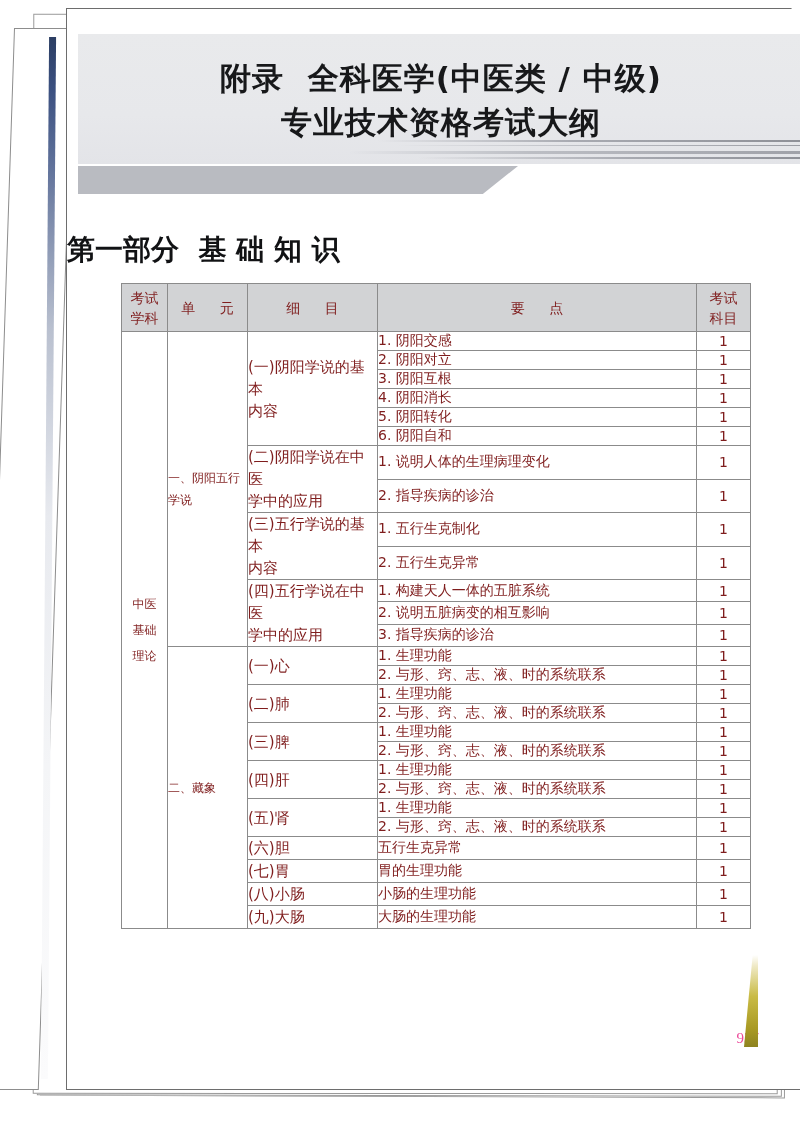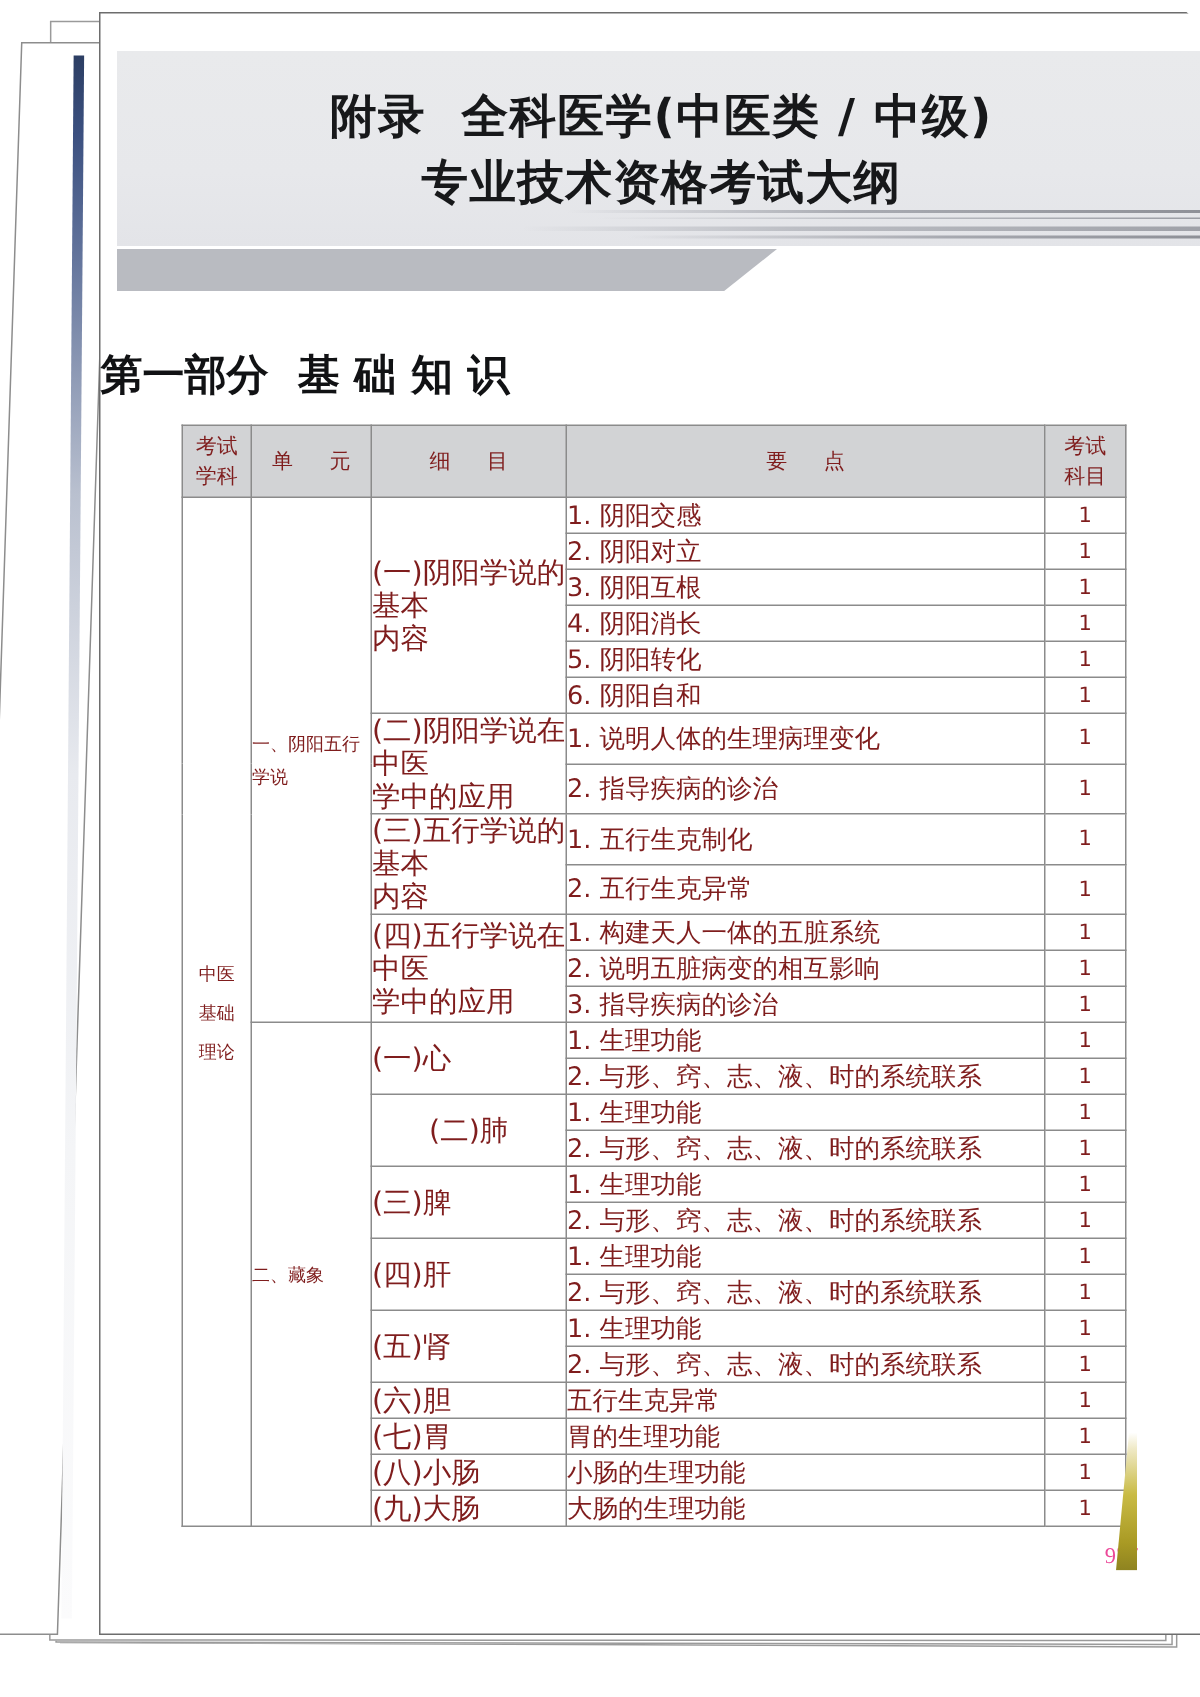--- a/index.html
+++ b/index.html
@@ -164,27 +164,27 @@
     line-height: 26px;
     white-space: pre-line;
   }
   td.c-unit {
     font-size: 12px;
     line-height: 22px;
     padding: 4px 9px;
     vertical-align: top;
   }
   td.c-item {
-    font-size: 19px;
+    font-size: 15px;
     line-height: 22px;
     padding: 5px 9px;
     vertical-align: middle;
   }
   td.c-point {
-    font-size: 17px;
+    font-size: 14px;
     padding: 4px 10px;
     height: 16px;
   }
   td.c-subj {
     text-align: center;
     font-size: 14px;
   }
 
   
   .pageno {
@@ -312,21 +312,21 @@
               <td class="c-unit" rowspan="14" style="white-space: pre-line; vertical-align: middle;">二、藏象</td>
               <td class="c-item" rowspan="2" style="white-space: pre-line;">(一)心</td>
               <td class="c-point">1. 生理功能</td>
               <td class="c-subj">1</td>
             </tr>
             <tr>
               <td class="c-point">2. 与形、窍、志、液、时的系统联系</td>
               <td class="c-subj">1</td>
             </tr>
             <tr>
-              <td class="c-item" rowspan="2" style="white-space: pre-line; text-align: center;">(二)肺</td>
+              <td class="c-item" rowspan="2" style="white-space: pre-line;">(二)肺</td>
               <td class="c-point">1. 生理功能</td>
               <td class="c-subj">1</td>
             </tr>
             <tr>
               <td class="c-point">2. 与形、窍、志、液、时的系统联系</td>
               <td class="c-subj">1</td>
             </tr>
             <tr>
               <td class="c-item" rowspan="2" style="white-space: pre-line;">(三)脾</td>
               <td class="c-point">1. 生理功能</td>

